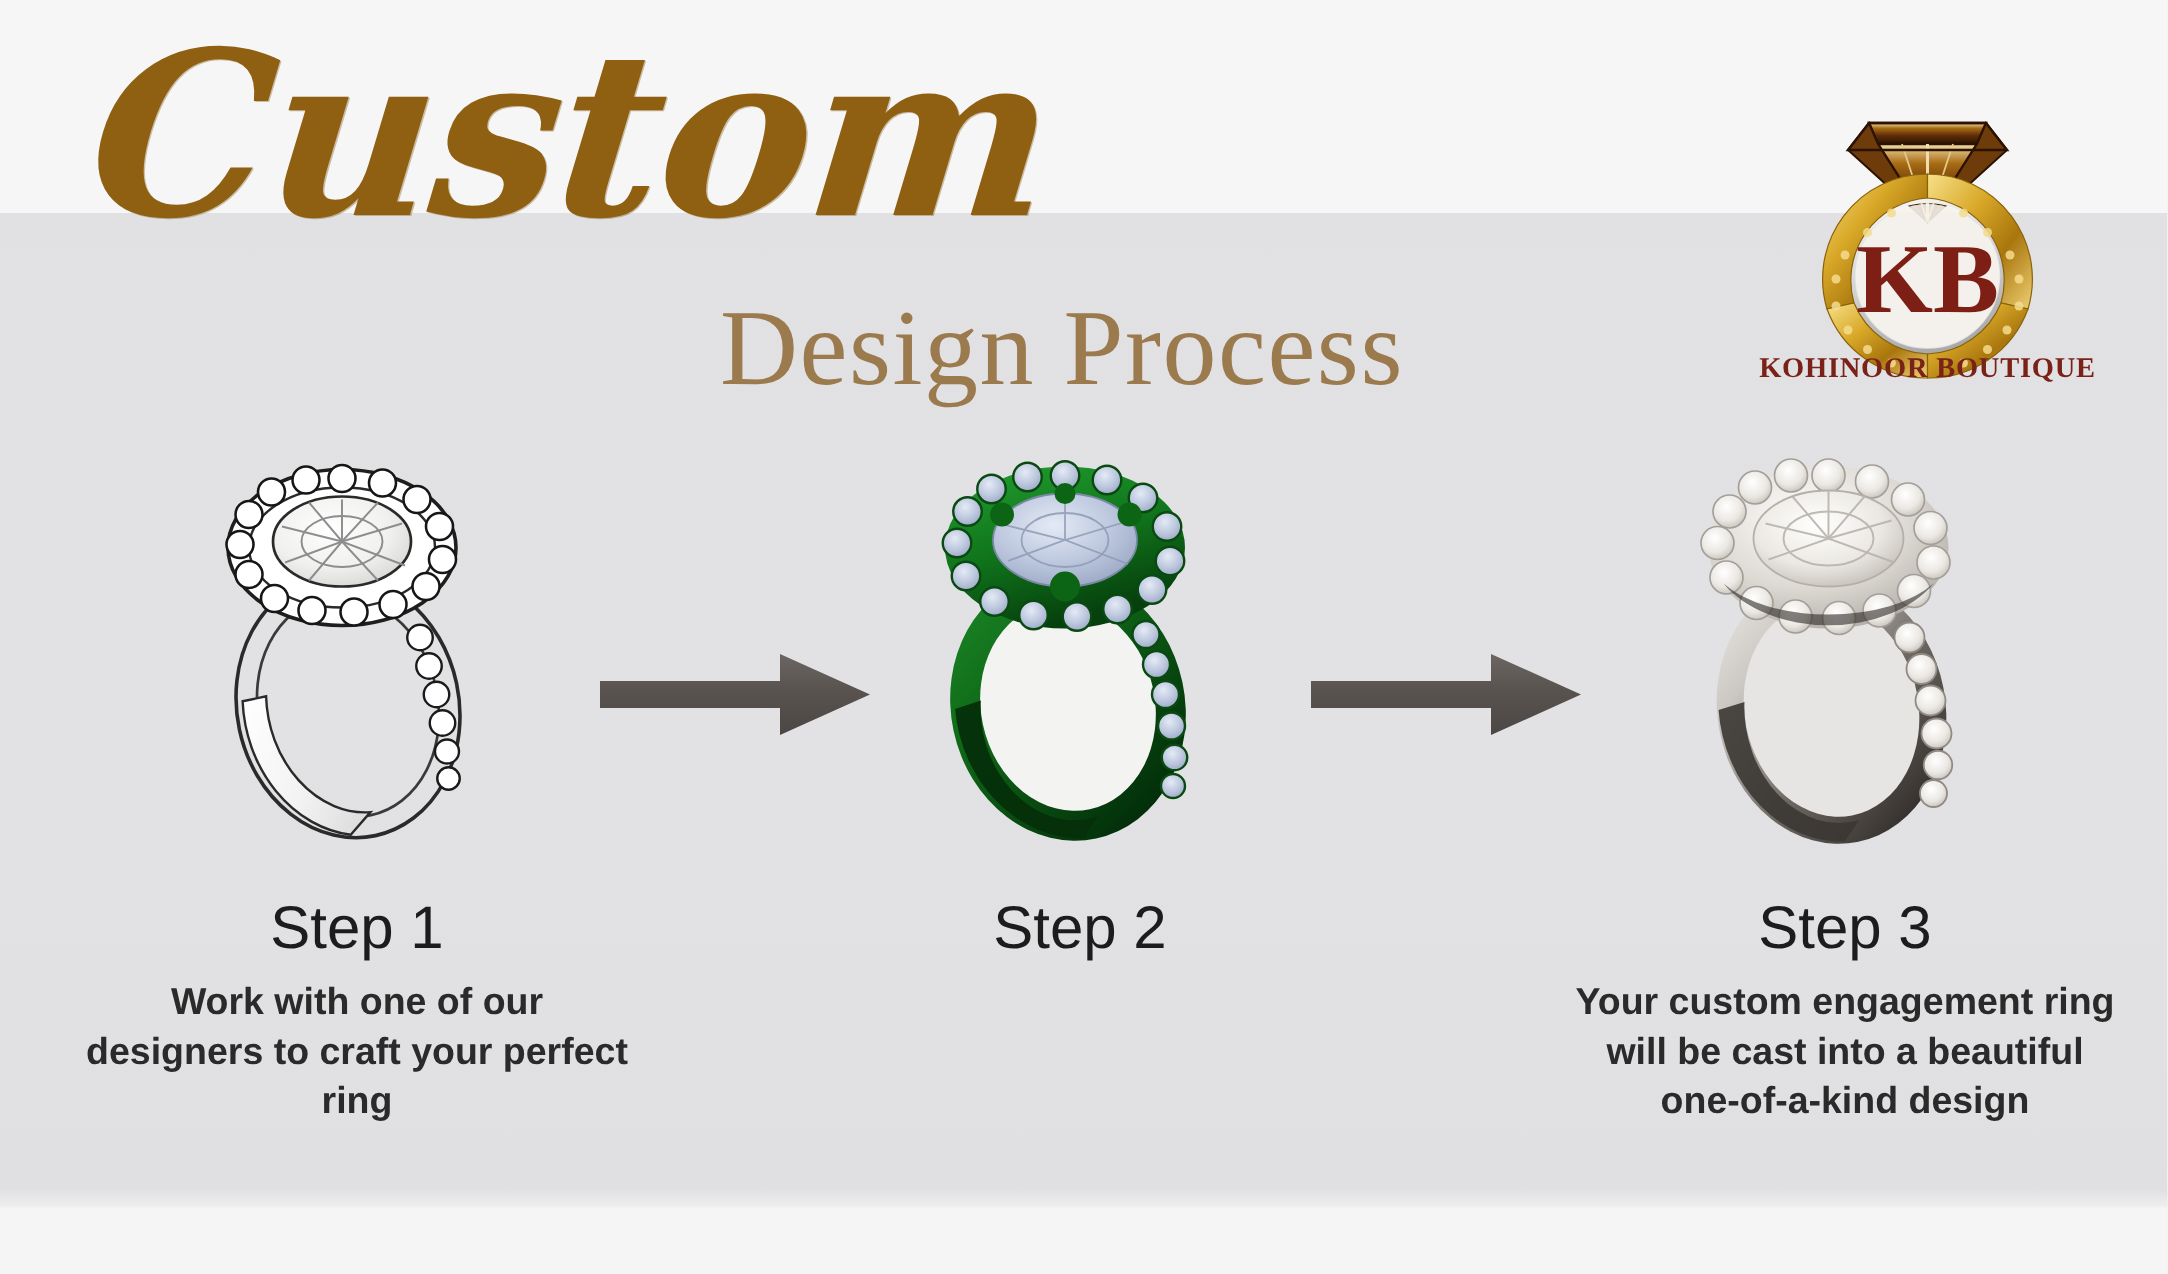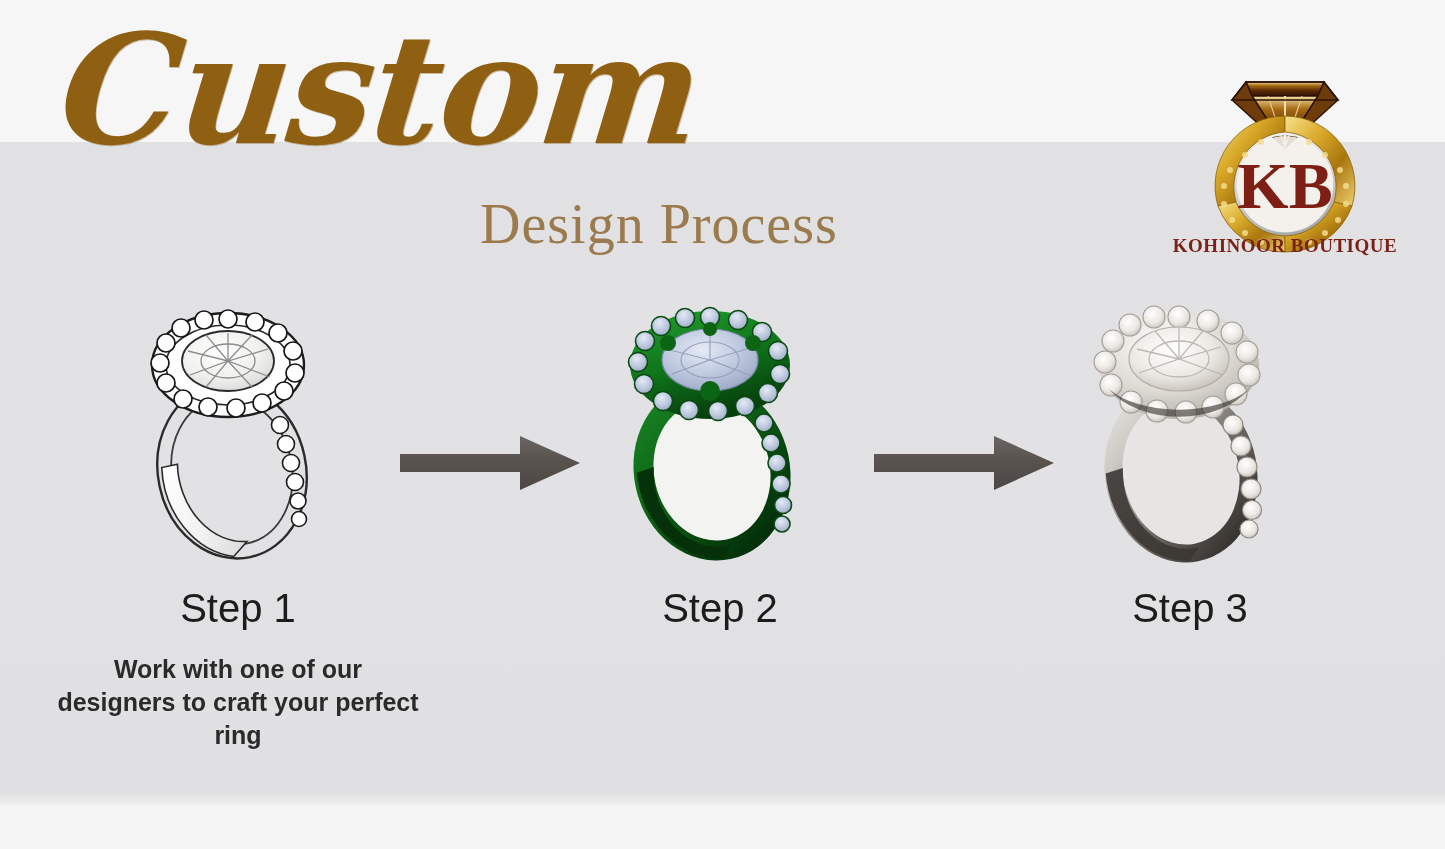--- a/index.html
+++ b/index.html
@@ -59,21 +59,21 @@
     transform: skewX(-6deg);
     text-shadow: 1px 1px 0 rgba(120,80,14,.35);
     white-space: nowrap;
   }
   .headline-serif {
     position: absolute;
     left: 480px;
     top: 196px;
     font-family: "Liberation Serif", serif;
     font-weight: 400;
-    font-size: 56px;
+    font-size: 72px;
     line-height: 1;
     color: #9b7a4e;
     letter-spacing: 1px;
     white-space: nowrap;
   }
 
   
   .logo {
     position: absolute;
     left: 1160px;
@@ -98,40 +98,40 @@
 
   
   .step {
     position: absolute;
     top: 300px;
     width: 380px;
     text-align: center;
   }
   #step-1 { left: 48px; }
   #step-2 { left: 530px; }
-  #step-3 { left: 1000px; }
+  #step-3 { left: 1040px; }
 
   .ring-art {
     height: 270px;
     display: flex;
     align-items: center;
     justify-content: center;
   }
   .ring-art svg { display: block; }
 
   .step-title {
-    margin-top: 17px;
+    margin-top: 28px;
     font-family: "Liberation Sans", sans-serif;
     font-weight: 400;
     font-size: 40px;
     line-height: 1.05;
     color: #1c1c1c;
   }
   .step-desc {
-    margin-top: 24px;
+    margin-top: 12px;
     font-family: "Liberation Sans", sans-serif;
     font-weight: 600;
     font-size: 25px;
     line-height: 1.32;
     color: #2a2a2a;
     padding: 0 6px;
   }
 
   
   .arrow {
@@ -441,15 +441,16 @@
           <path d="M62,46 L104,56 L146,44"></path>
           <path d="M64,70 L104,56 L148,72"></path>
           <path d="M104,24 L104,56"></path>
           <path d="M80,28 L104,56 L128,28"></path>
         </g>
 
         <path d="M34,86 A80,54 0 0,0 174,86 A80,40 0 0,1 34,86 Z" fill="#2e2a27" opacity="0.6"></path>
       </svg>
     </div>
     <div class="step-title">Step 3</div>
+    <div class="step-desc">Your custom engagement ring will be cast into a beautiful one-of-a-kind design</div>
   </div>
 
 </div>
 
 </body></html>

